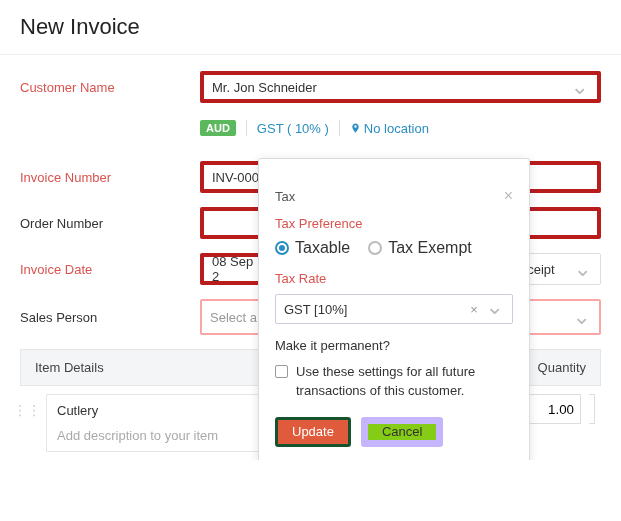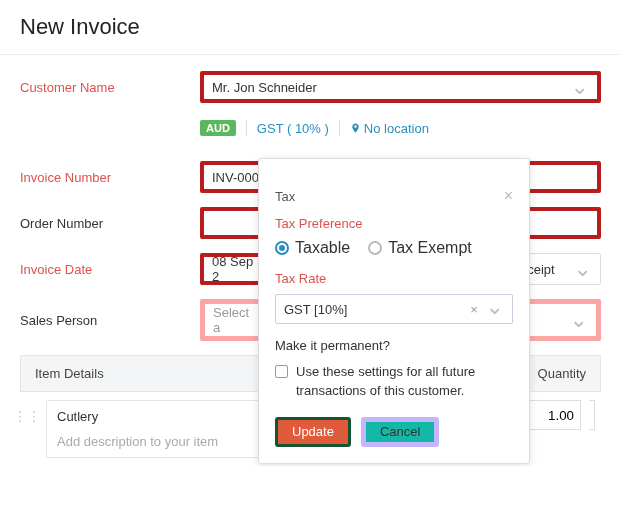--- a/index.html
+++ b/index.html
@@ -11,21 +11,21 @@
   .label { width: 180px; font-size: 13px; color: #333; }
   .label.req { color: #d9534f; }
   .field { flex: 1; display: flex; align-items: center; gap: 10px; }
   .input, .select { width: 100%; height: 32px; border: 4px solid #b91c1c; border-radius: 2px; padding: 0 8px; font-size: 13px; color: #333; background: #fff; display: flex; align-items: center; justify-content: space-between; }
   .chev { color: #bbb; font-size: 22px; line-height: 0; }
   .badges { display: flex; align-items: center; gap: 10px; margin-left: 0; height: 24px; }
   .badge-aud { background: #5cb85c; color: #fff; font-size: 11px; font-weight: 600; padding: 2px 6px; border-radius: 2px; }
   .divider { width: 1px; height: 16px; background: #ddd; }
   .link { color: #2b8ec1; font-size: 13px; display: inline-flex; align-items: center; gap: 4px; cursor: pointer; }
   .terms { width: 110px; height: 32px; border: 1px solid #ddd; border-radius: 2px; display: flex; align-items: center; justify-content: space-between; padding: 0 8px; color: #333; }
-  .select-plain { width: 100%; height: 32px; border: 5px solid #fca5a5; border-radius: 2px; padding: 16px 8px; display: flex; align-items: center; justify-content: space-between; color: #999; }
+  .select-plain { width: 100%; height: 32px; border: 2px solid #fca5a5; border-radius: 2px; padding: 16px 8px; display: flex; align-items: center; justify-content: space-between; color: #999; }
   
   .items-header { background: #f4f5f6; border: 1px solid #e5e5e5; display: flex; padding: 10px 14px; margin-top: 14px; font-size: 13px; color: #444; }
   .items-header .col1 { flex: 1; }
   .items-header .col2 { width: 62px; text-align: right; }
   .item-row { display: flex; align-items: flex-start; padding: 8px 6px 8px 0; gap: 8px; }
   .drag { width: 14px; display: flex; flex-direction: column; align-items: center; justify-content: center; gap: 2px; padding-top: 8px; color: #ccc; font-size: 14px; }
   .item-body { flex: 1; border: 1px solid #e4e4e4; border-radius: 1px; padding: 8px 10px; margin-left: 4px; }
   .item-name { color: #333; padding-bottom: 4px; }
   .item-desc { color: #aaa; font-size: 13px; padding-top: 6px; }
   .qty-input { width: 58px; height: 30px; border: 1px solid #ddd; text-align: right; padding: 0 6px; }
@@ -43,21 +43,21 @@
   .radio .dot.un { border-color: #bbb; }
   .taxrate-select { display: flex; align-items: center; justify-content: space-between; border: 1px solid #ccd; border-radius: 2px; height: 30px; padding: 0 8px; margin-bottom: 14px; }
   .taxrate-select .x { color: #999; margin-right: 4px; cursor: pointer; }
   .perm-q { color: #333; margin-bottom: 10px; font-size: 13px; }
   .chk-row { display: flex; align-items: flex-start; gap: 8px; margin-bottom: 16px; }
   .chk { width: 13px; height: 13px; border: 1px solid #999; border-radius: 2px; margin-top: 2px; flex-shrink: 0; }
   .chk-label { font-size: 13px; color: #333; line-height: 1.45; }
   .btns { display: flex; gap: 10px; }
   .btn { height: 30px; padding: 0 14px; border-radius: 3px; font-size: 13px; cursor: pointer; display: inline-flex; align-items: center; }
   .btn-primary { background: #e05b3b; color: #fff; border: 3px solid #14532d; }
-  .btn-default { background: #14b8a6; color: #333; border: 5px solid #c4b5fd; }
+  .btn-default { background: #84cc16; color: #333; border: 7px solid #c4b5fd; }
   
   .pin { width: 10px; height: 14px; position: relative; display: inline-block; }
   .pin svg { display: block; }
   .wrap { position: relative; }
 </style>
 </head>
 <body>
 
 <div class="wrap">
   <h1 class="page-title">New Invoice</h1>

